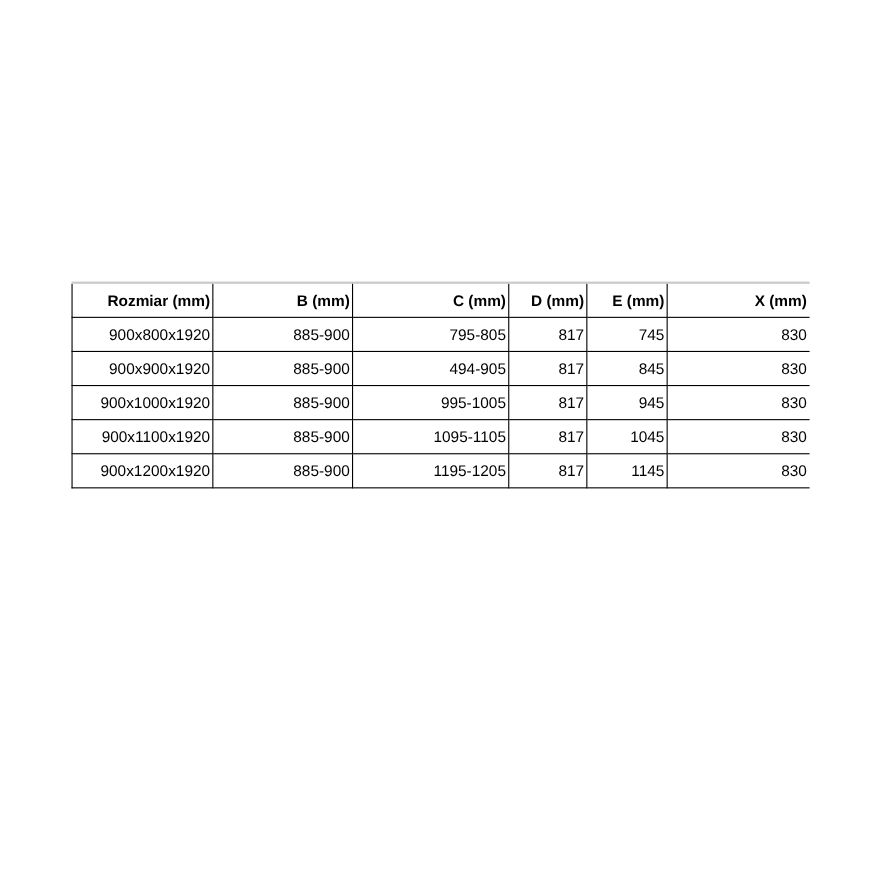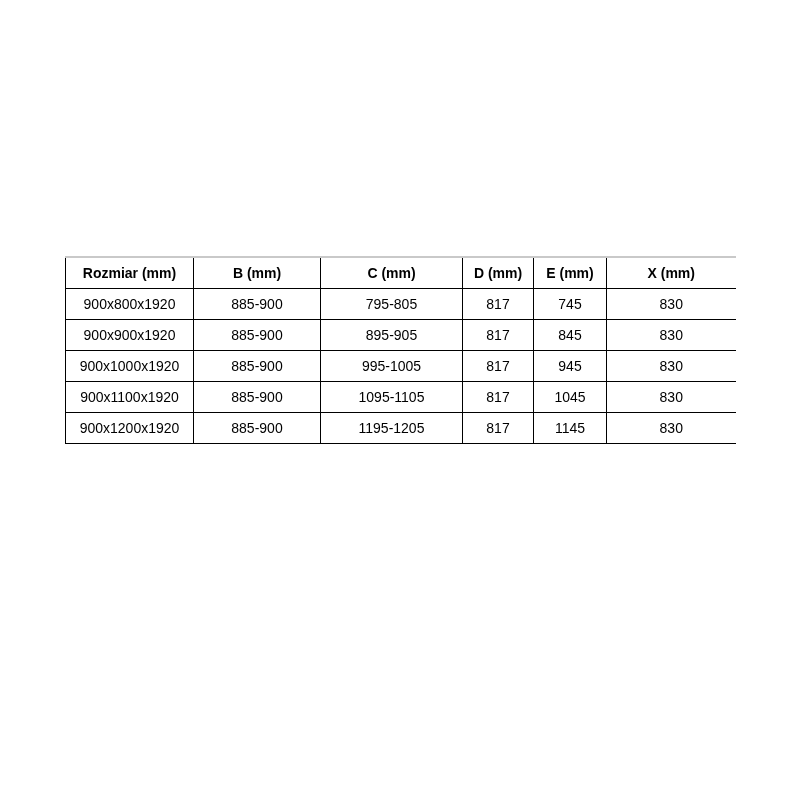--- a/index.html
+++ b/index.html
@@ -33,21 +33,21 @@
   .dim-table col.c0 { width: 128px; }
   .dim-table col.c1 { width: 127px; }
   .dim-table col.c2 { width: 142px; }
   .dim-table col.c3 { width: 71px; }
   .dim-table col.c4 { width: 73px; }
   .dim-table col.c5 { width: 129px; }
   .dim-table th, .dim-table td {
     border: 1px solid var(--border-color);
     height: 31px;
     padding: 0 2px;
-    text-align: center;
+    text-align: right;
     vertical-align: middle;
     font-size: 14px;
     color: var(--text-color);
     white-space: nowrap;
     margin-top: 32px;
   }
   .dim-table th {
     font-weight: bold;
     border-top: 2px solid var(--top-border-color);
   }
@@ -84,21 +84,21 @@
           <td>900x800x1920</td>
           <td>885-900</td>
           <td>795-805</td>
           <td>817</td>
           <td>745</td>
           <td>830</td>
         </tr>
         <tr>
           <td>900x900x1920</td>
           <td>885-900</td>
-          <td>895-905</td>
+          <td>494-905</td>
           <td>817</td>
           <td>845</td>
           <td>830</td>
         </tr>
         <tr>
           <td>900x1000x1920</td>
           <td>885-900</td>
           <td>995-1005</td>
           <td>817</td>
           <td>945</td>

